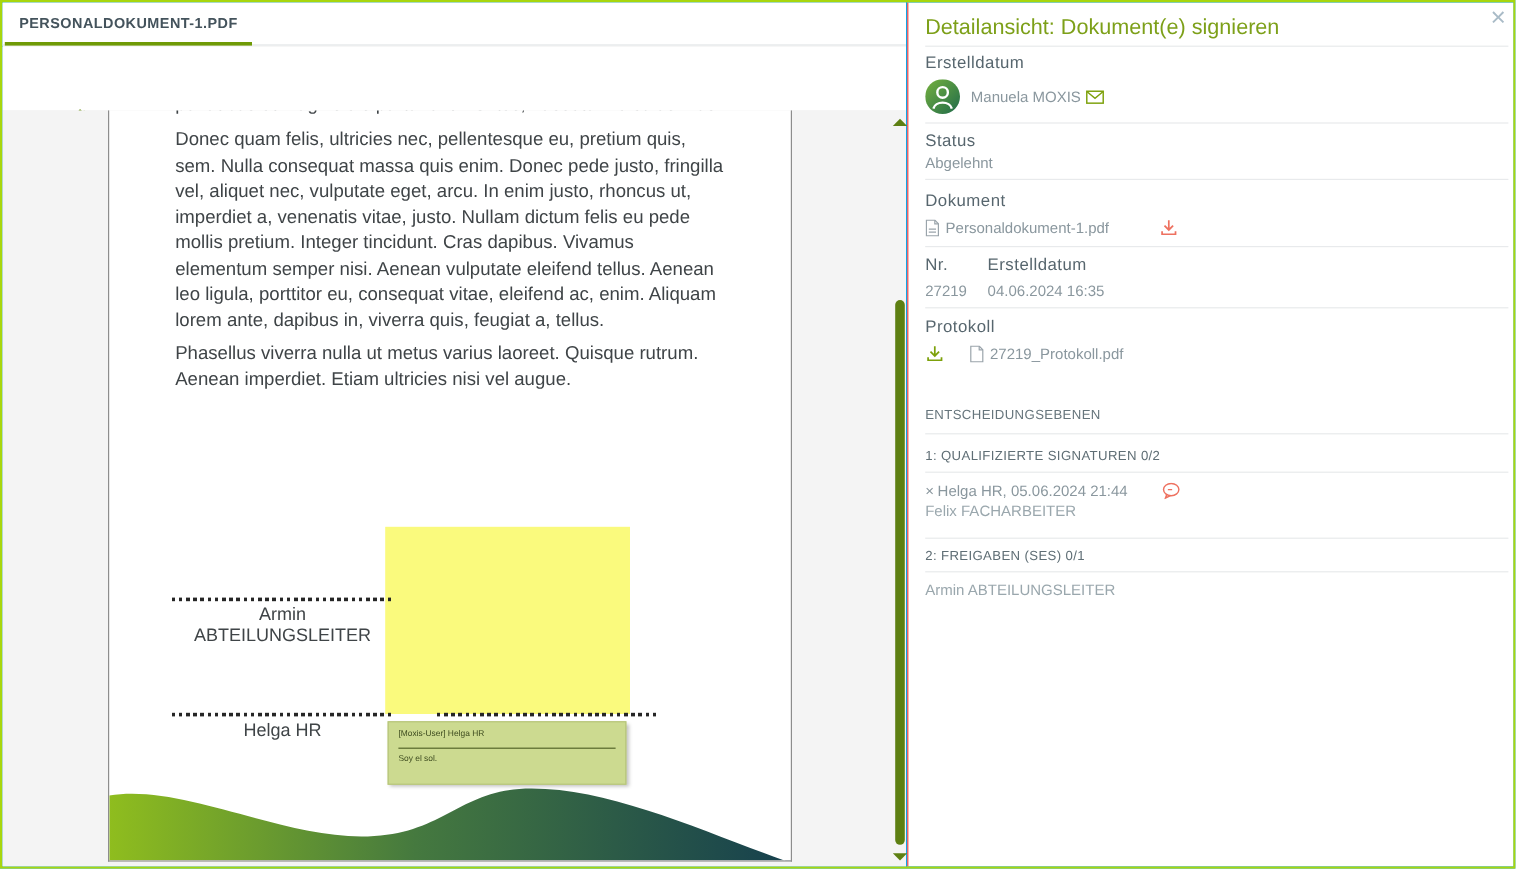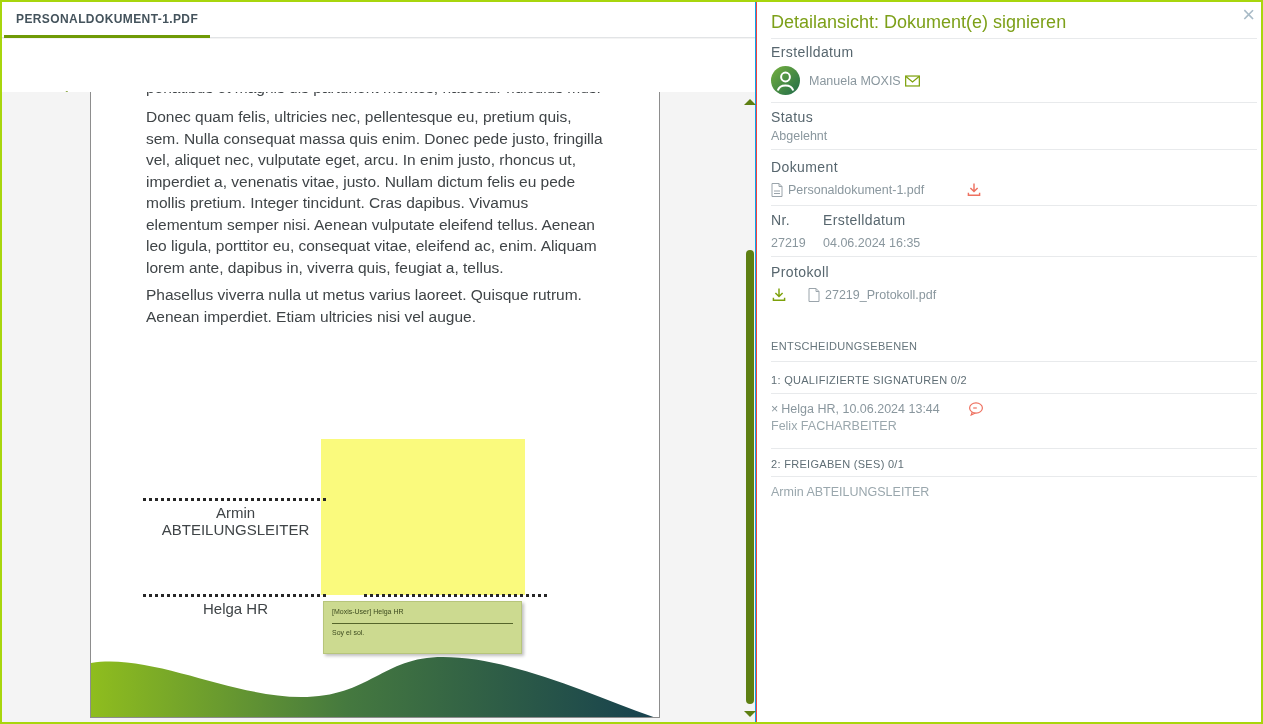--- a/index.html
+++ b/index.html
@@ -219,21 +219,21 @@
     </div>
 
     <div class="psmall" style="top:338px">ENTSCHEIDUNGSEBENEN</div>
     <div class="pdiv" style="top:359px"></div>
 
     <div class="psmall" style="top:372px; color:#5f6e75">1: QUALIFIZIERTE SIGNATUREN 0/2</div>
     <div class="pdiv" style="top:391px"></div>
 
     <div class="pvalue" style="left:14px; top:400px; display:flex; align-items:center;">
       <span style="margin-right:3px">×</span>
-      <span>Helga HR, 10.06.2024 13:44</span>
+      <span>Helga HR, 05.06.2024 21:44</span>
       <svg width="16" height="14" viewBox="0 0 16 14" style="margin-left:28px" class="iconbtn" fill="none" stroke="#ee7160" stroke-width="1.2">
         <ellipse cx="8" cy="6" rx="6.4" ry="5.1"></ellipse>
           <path d="M4.2,10.2 L3.2,13 L7.4,11"></path>
           <path d="M5.2,6 h3.6"></path>
       </svg>
     </div>
     <div class="pvalue" style="left:14px; top:417px; color:#9aa7ad">Felix FACHARBEITER</div>
     <div class="pdiv" style="top:446px"></div>
 
     <div class="psmall" style="top:456px; color:#5f6e75">2: FREIGABEN (SES) 0/1</div>

